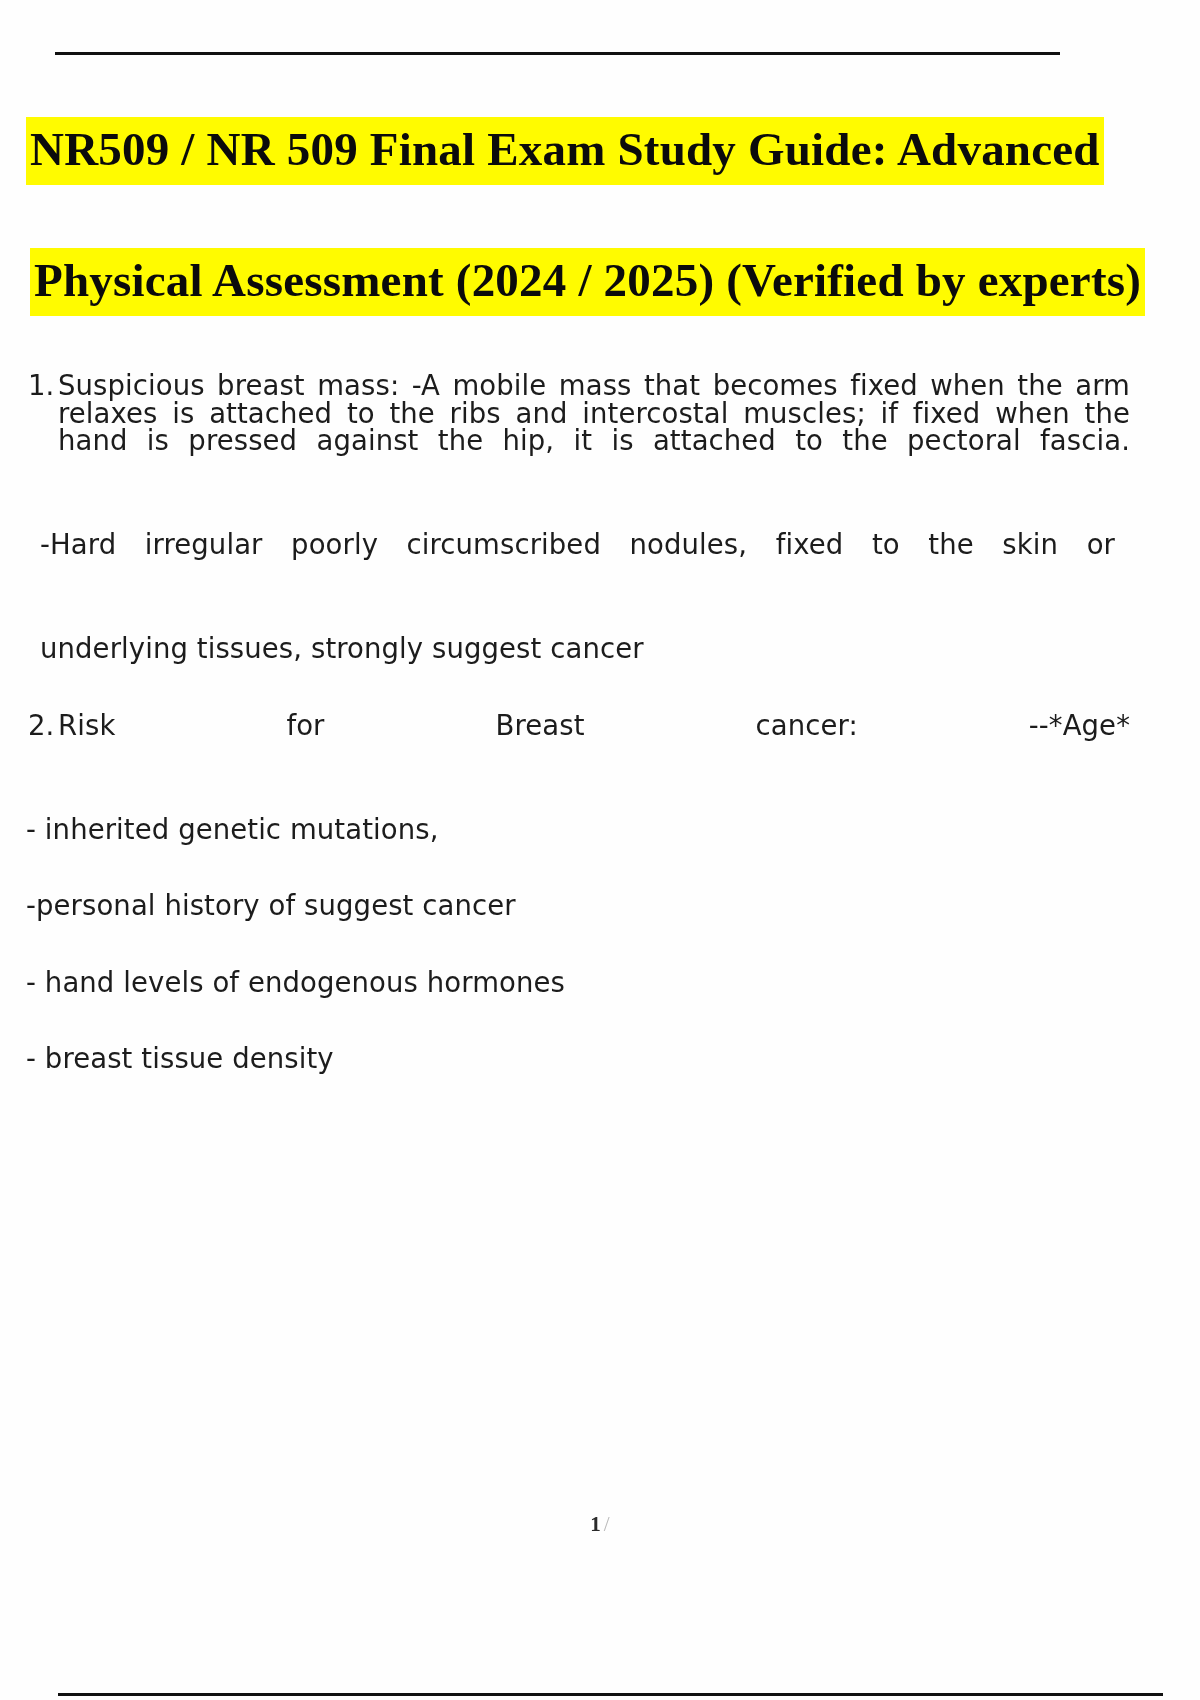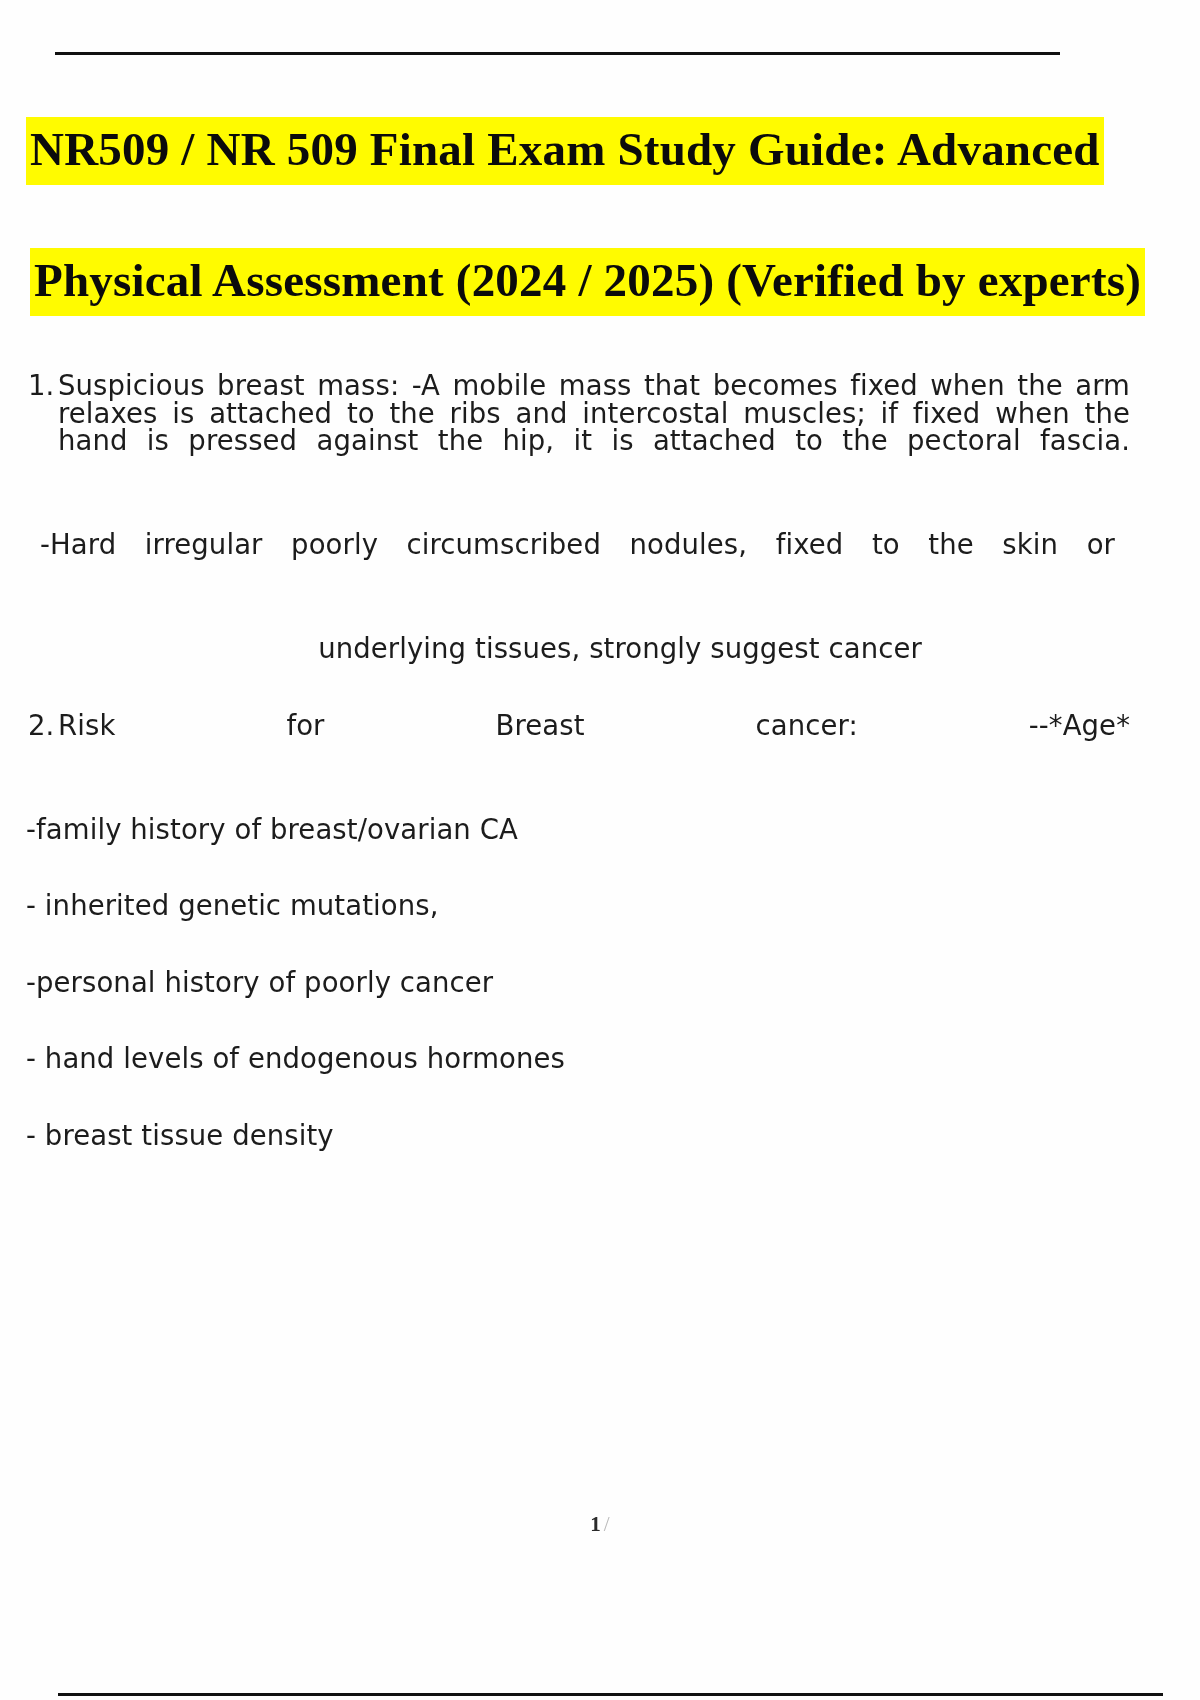--- a/index.html
+++ b/index.html
@@ -117,21 +117,21 @@
     width: 1075px;
     text-align: justify;
     text-justify: inter-word;
   }
   .dash.justified::after {
     content: "";
     display: inline-block;
     width: 100%;
   }
   .dash.plain {
-    text-align: center;
+    text-align: left;
     width: auto;
   }
   .dash.plain::after { content: none; }
 
   .bullet {
     margin-left: 26px;
     text-align: left;
     width: auto;
   }
 
@@ -170,23 +170,22 @@
   <div class="body-block">
 
     <p class="para numbered"><span class="num">1.</span><span class="lead">Suspicious breast mass:</span><span> -A mobile mass that becomes fixed when the arm relaxes is attached to the ribs and intercostal muscles; if fixed when the hand is pressed against the hip, it is attached to the pectoral fascia.</span></p>
 
     <p class="para dash justified">-Hard irregular poorly circumscribed nodules, fixed to the skin or</p>
 
     <p class="para dash plain">underlying tissues, strongly suggest cancer</p>
 
     <p class="para numbered"><span class="num">2.</span><span class="lead">Risk for Breast cancer:</span><span> --*Age*</span></p>
 
-    <p class="para bullet">-family history of breast/ovarian CA</p>
     <p class="para bullet">- inherited genetic mutations,</p>
-    <p class="para bullet">-personal history of poorly cancer</p>
+    <p class="para bullet">-personal history of suggest cancer</p>
     <p class="para bullet">- hand levels of endogenous hormones</p>
     <p class="para bullet">- breast tissue density</p>
 
   </div>
 
   <div class="footer"><span class="pg-num">1</span><span class="pg-sep">/</span></div>
 
   <div class="rule-bottom"></div>
 
 </div>

